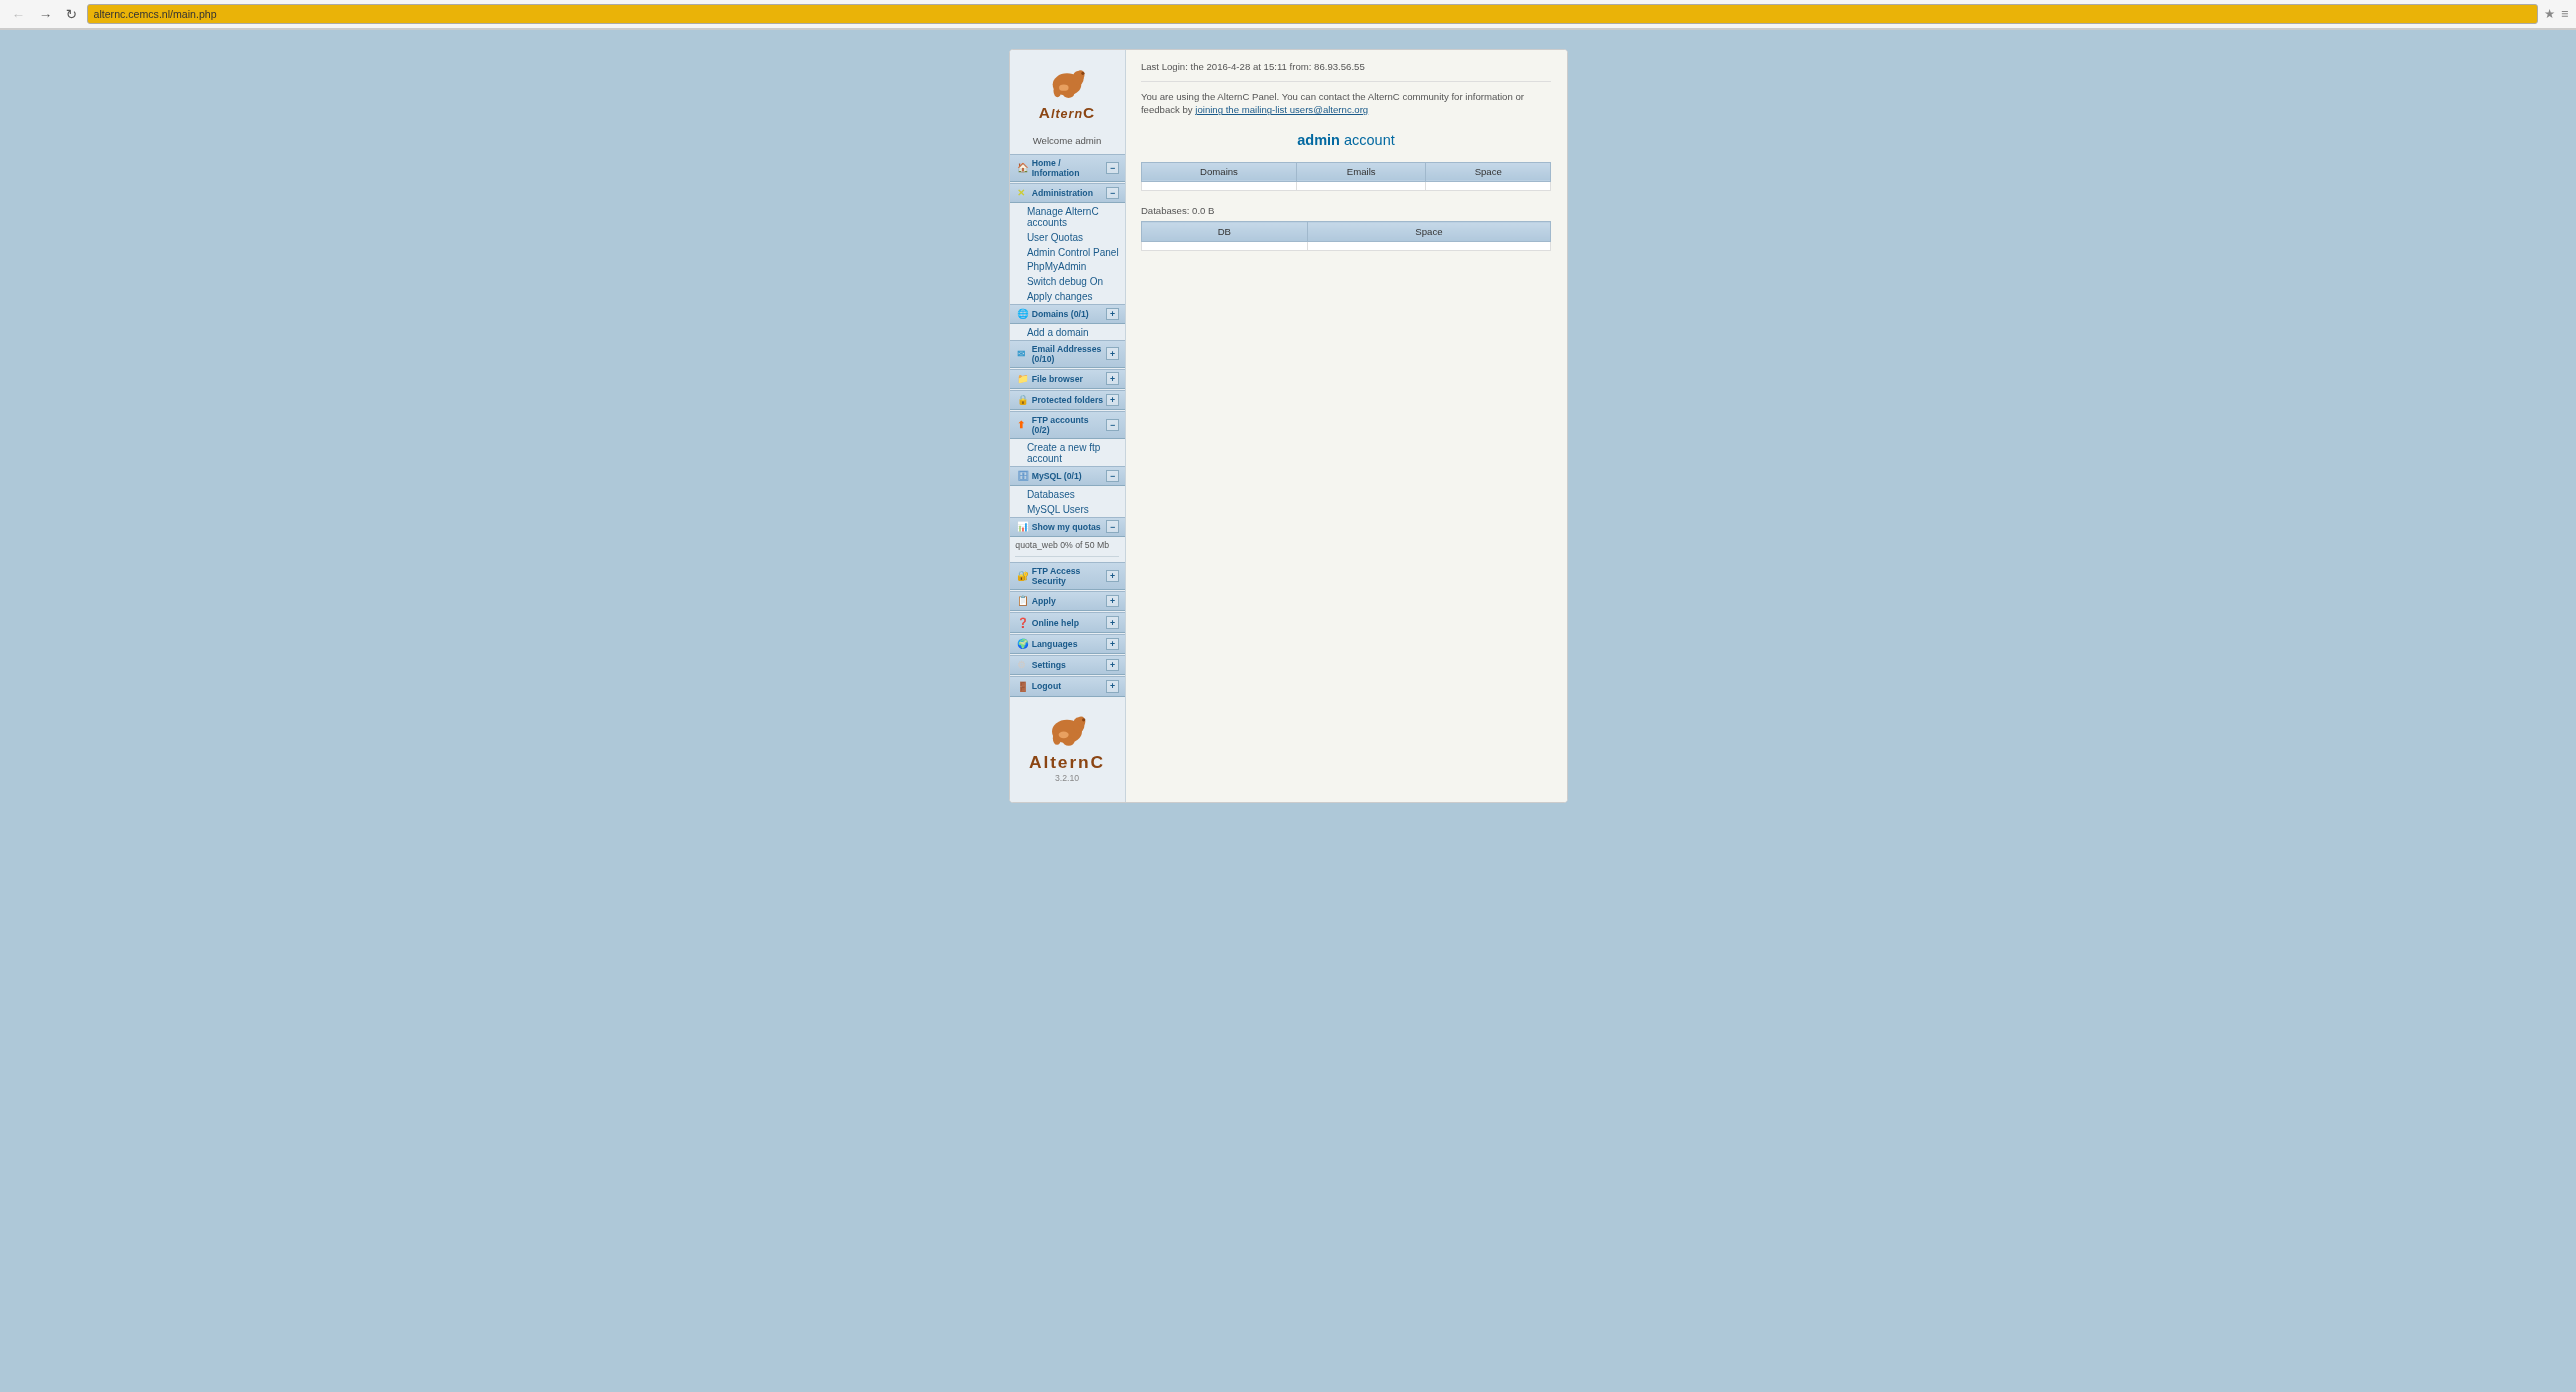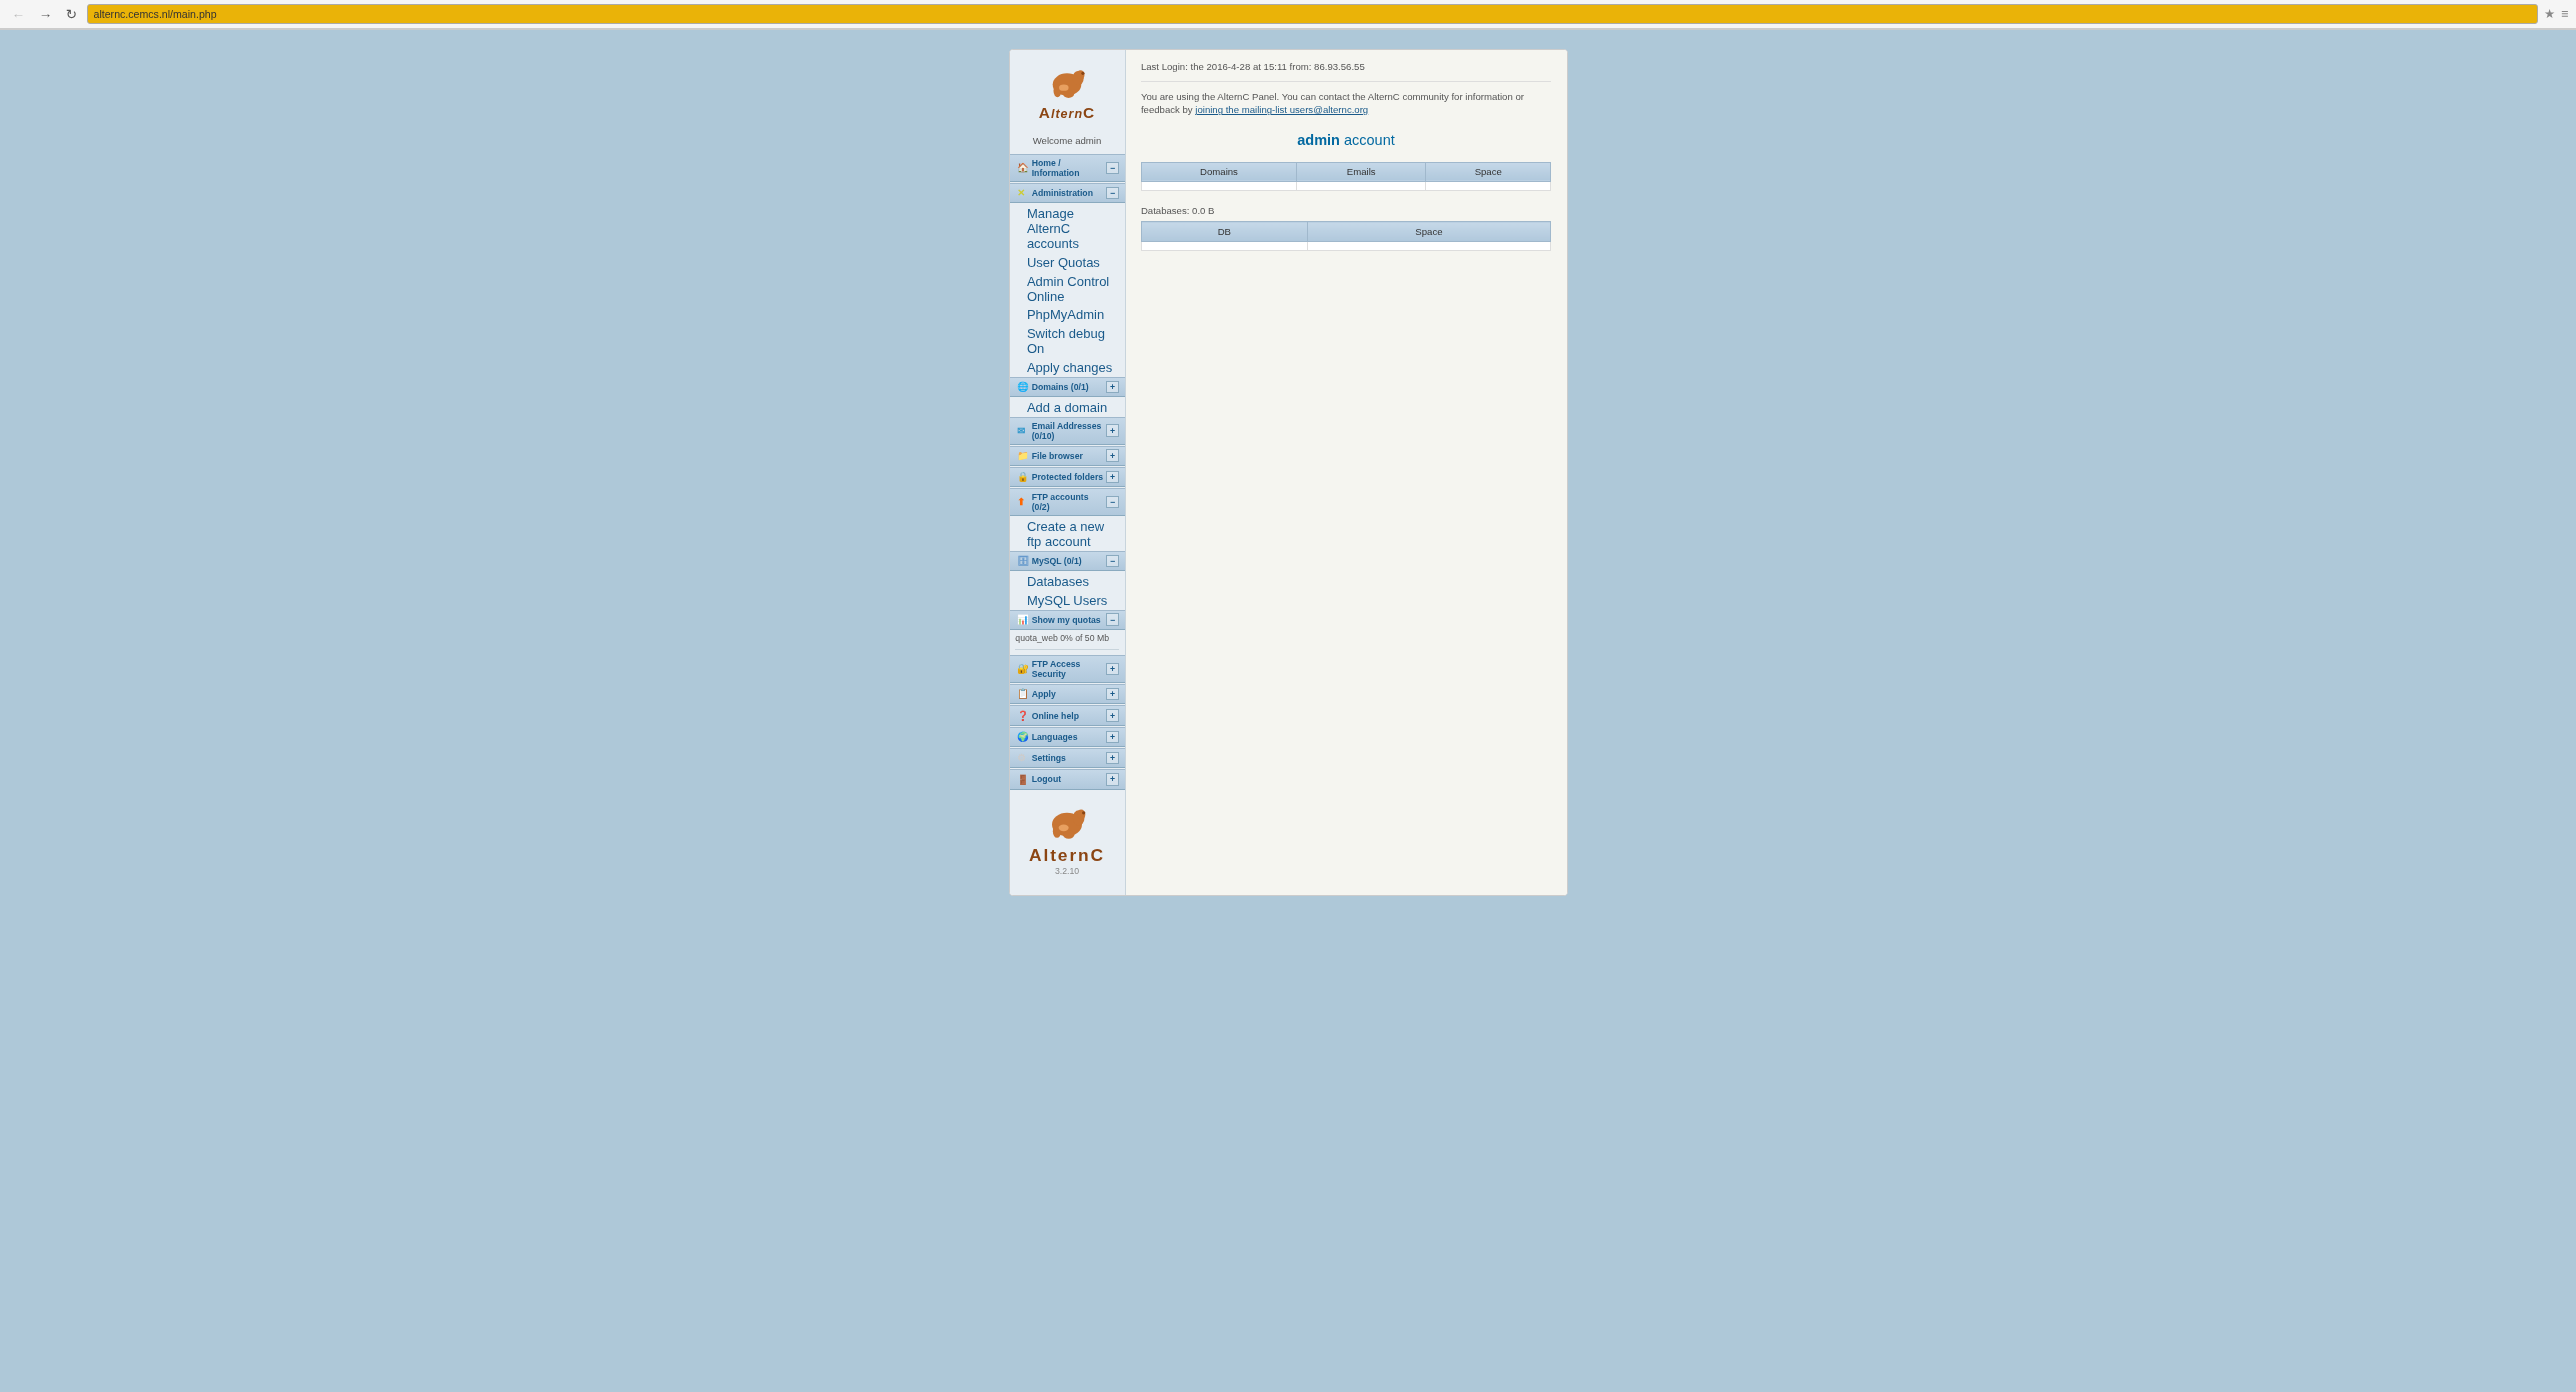--- a/index.html
+++ b/index.html
@@ -171,21 +171,21 @@
       width: 12.5px;
       height: 12.5px;
       display: flex;
       align-items: center;
       justify-content: center;
       cursor: pointer;
     }
 
     .nav-sub-item {
       padding: 1.9px 5.8px 1.9px 17.4px;
-      font-size: 13px;
+      font-size: 10px;
       color: #1a5a8a;
       cursor: pointer;
       display: block;
     }
 
     .sidebar-bottom-logo {
       margin-top: auto;
       text-align: center;
       padding: 15.4px 5.8px 0;
     }
@@ -331,21 +331,21 @@
           <span class="nav-item-toggle">−</span>
         </div>
 
         <div class="nav-item">
           <span class="nav-item-icon icon-x">✕</span>
           <span class="nav-item-label" style="font-size:8.7px;">Administration</span>
           <span class="nav-item-toggle">−</span>
         </div>
         <a class="nav-sub-item">Manage AlternC accounts</a>
         <a class="nav-sub-item">User Quotas</a>
-        <a class="nav-sub-item">Admin Control Online</a>
+        <a class="nav-sub-item">Admin Control Panel</a>
         <a class="nav-sub-item">PhpMyAdmin</a>
         <a class="nav-sub-item">Switch debug On</a>
         <a class="nav-sub-item">Apply changes</a>
 
         <div class="nav-item">
           <span class="nav-item-icon icon-globe">🌐</span>
           <span class="nav-item-label" style="font-size:8.7px;">Domains (0/1)</span>
           <span class="nav-item-toggle">+</span>
         </div>
         <a class="nav-sub-item">Add a domain</a>

